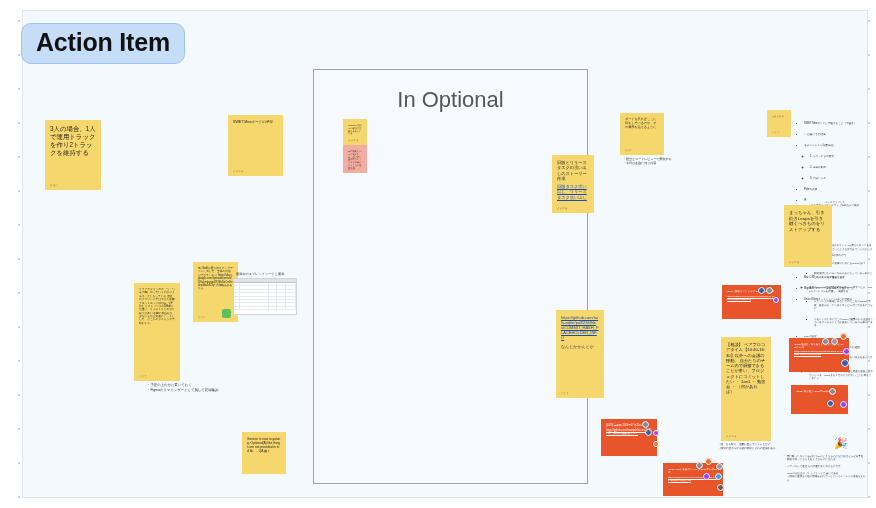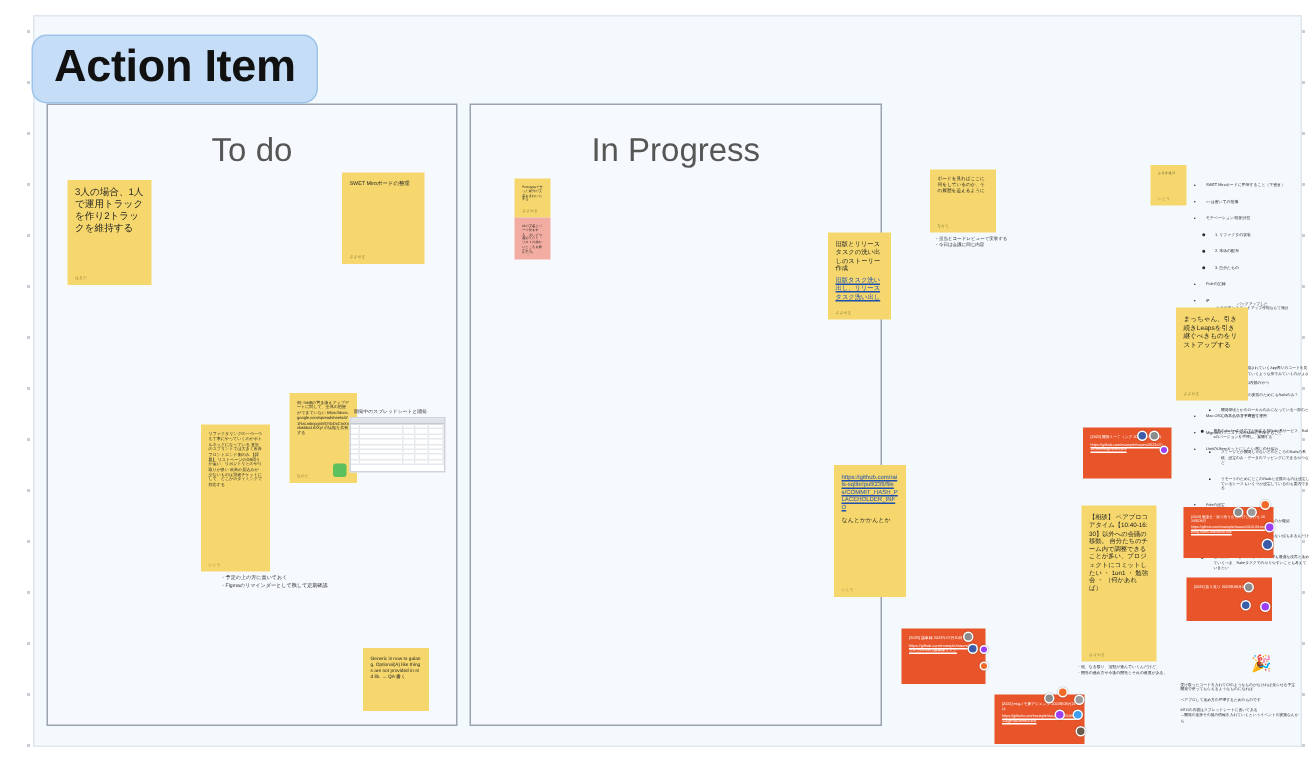--- a/index.html
+++ b/index.html
@@ -27,21 +27,21 @@
     border: 1px solid #dfe6ee;
   }
   
   .title-chip {
     position: absolute;
     left: 21px; top: 23px;
     padding: 6px 14px 8px 14px;
     background: #c5ddf7;
     border: 1px solid #9dc3ea;
     border-radius: 10px;
-    font-size: 30px;
+    font-size: 25px;
     font-weight: bold;
     color: #111;
     letter-spacing: -0.2px;
     line-height: 1;
     z-index: 30;
   }
   
   .frame {
     position: absolute;
     top: 69px;
@@ -145,23 +145,20 @@
 </style>
 </head>
 <body>
 
 <div id="board">
 
   <div class="canvas-panel"></div>
 
   <div class="title-chip">Action Item</div>
 
-  <div class="frame" id="frame-todo">
-    <div class="frame-title">To do</div>
-  </div>
 
   <div class="note yellow" style="left:45px; top:120px; width:56px; height:70px; font-size:6.4px;">
     <span class="nbody">3人の場合、1人で運用トラックを作り2トラックを維持する</span>
     <span class="nauthor">はまだ</span>
   </div>
 
   <div class="note yellow" style="left:228px; top:115px; width:55px; height:61px; font-size:3.6px;">
     <span class="nbody">SWET Miroボードの整理</span>
     <span class="nauthor">ささやま</span>
   </div>
@@ -256,21 +253,21 @@
           <span class="et-c" style="width:14%"></span>
           <span class="et-c" style="width:16%"></span>
         </div>
     </div>
   </div>
 
   <div class="textblock" style="left:147px; top:383px; width:130px; font-size:3.4px;">・予定の上の方に置いておく
 ・Figmaのリマインダーとして残して定期確認</div>
 
   <div class="frame" id="frame-prog">
-    <div class="frame-title">In Progress</div>
+    <div class="frame-title">In Optional</div>
   </div>
 
   <div class="note yellow" style="left:343px; top:119px; width:24px; height:26px; font-size:2.2px;">
     <span class="nbody">Prototypeで作った部分の実装をきれいにする</span>
     <span class="nauthor">ささやま</span>
   </div>
 
   <div class="note pink" style="left:343px; top:145px; width:24px; height:28px; font-size:2.2px;">
     <span class="nbody">UIの実装とパーツ化をする、少しずつ進めていく
 ・

